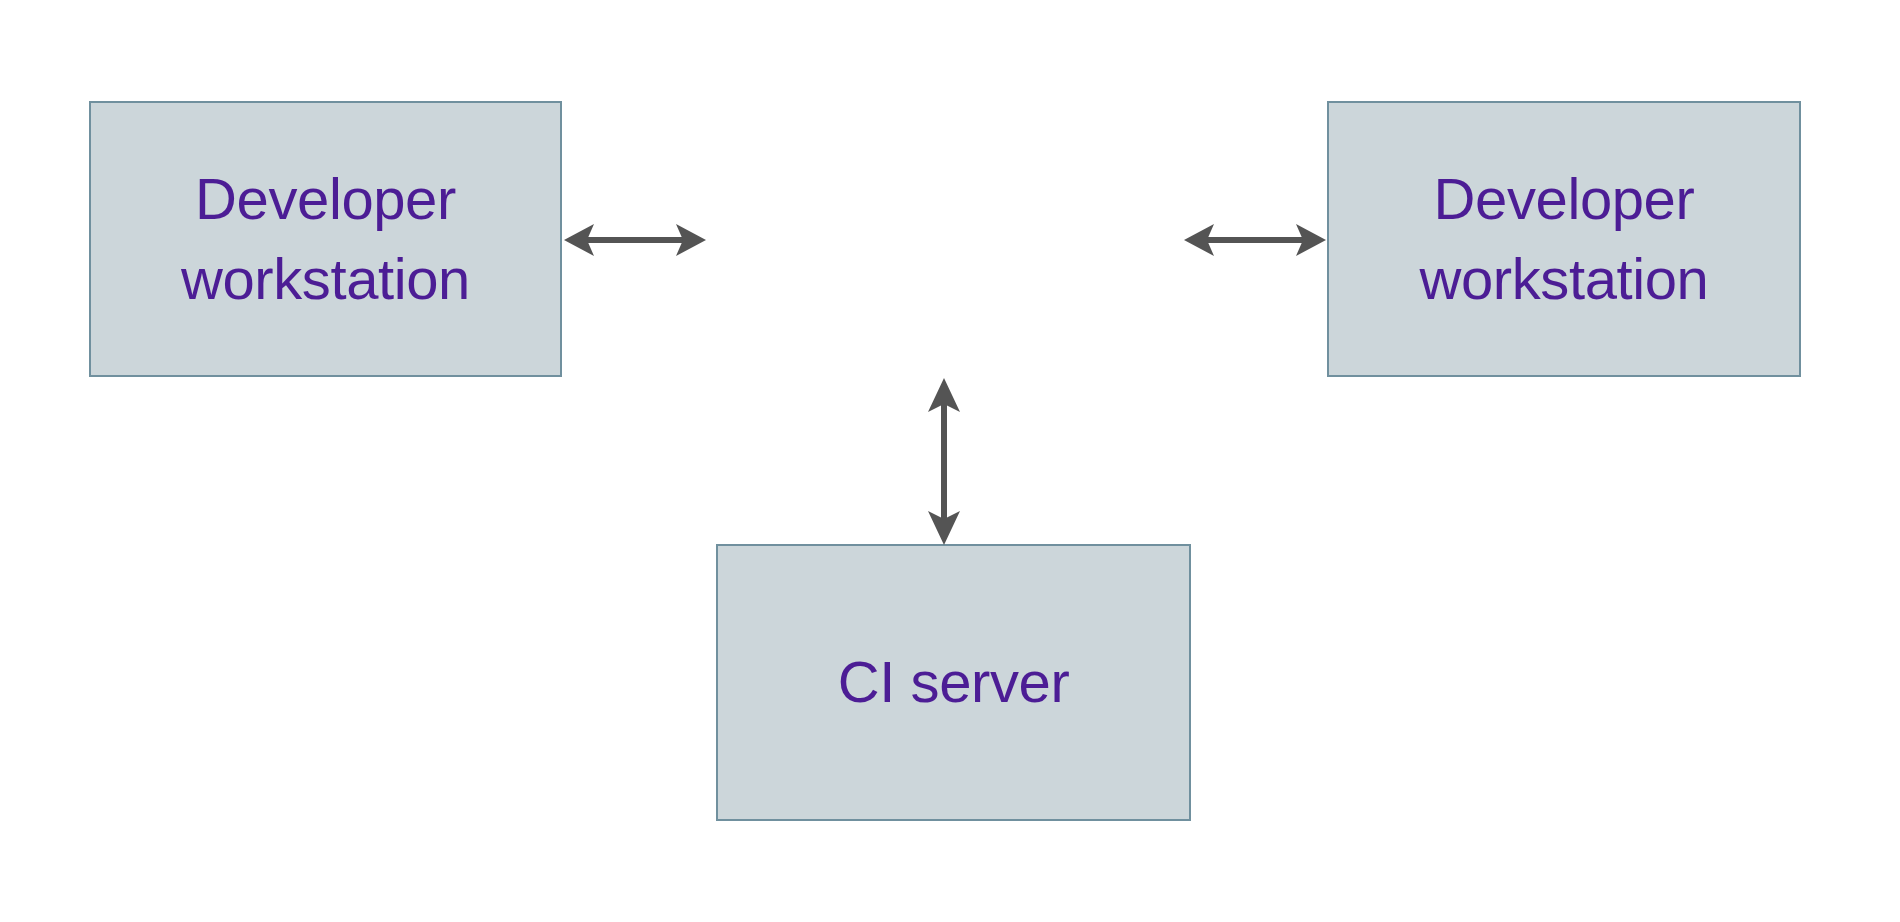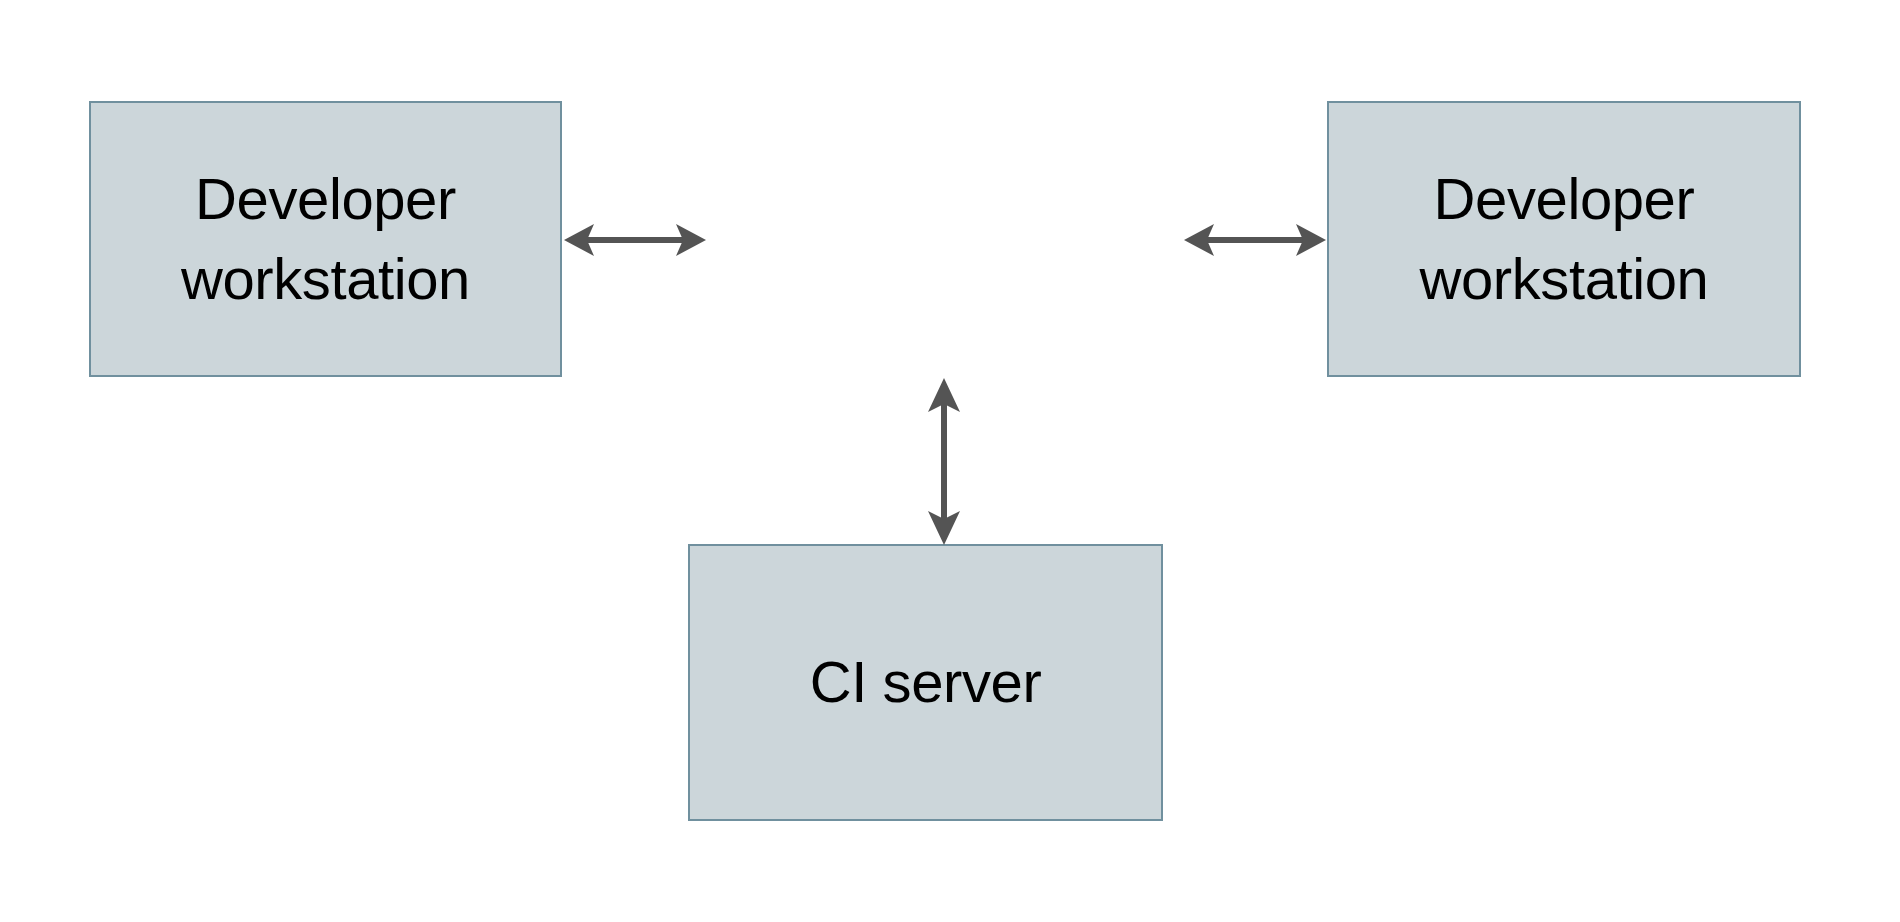--- a/index.html
+++ b/index.html
@@ -26,30 +26,30 @@
     display: flex;
     align-items: center;
     justify-content: center;
     text-align: center;
   }
   .node-label {
     font-family: "Liberation Sans", sans-serif;
     font-size: 58px;
     line-height: 1.38;
     font-weight: 400;
-    color: #000000;
+    color: #4c1d95;
     letter-spacing: -0.4px;
     white-space: pre-line;
     padding: 0 10px;
   }
   
   #node-dev-left   { left: 89px;   top: 101px;  width: 473px; height: 276px; }
   #node-shared     { left: 707px;  top: 101px;  width: 476px; height: 276px; }
   #node-dev-right  { left: 1327px; top: 101px;  width: 474px; height: 276px; }
-  #node-ci         { left: 688px;  top: 544px;  width: 475px; height: 277px; }
+  #node-ci         { left: 716px;  top: 544px;  width: 475px; height: 277px; }
 
   .connector {
     position: absolute;
     overflow: visible;
   }
   #conn-left-shared  { left: 560px; top: 206px; width: 150px; height: 68px; }
   #conn-shared-right { left: 1180px; top: 206px; width: 150px; height: 68px; }
   #conn-shared-ci    { left: 910px; top: 374px; width: 68px; height: 175px; }
 
   .arrow-line {

